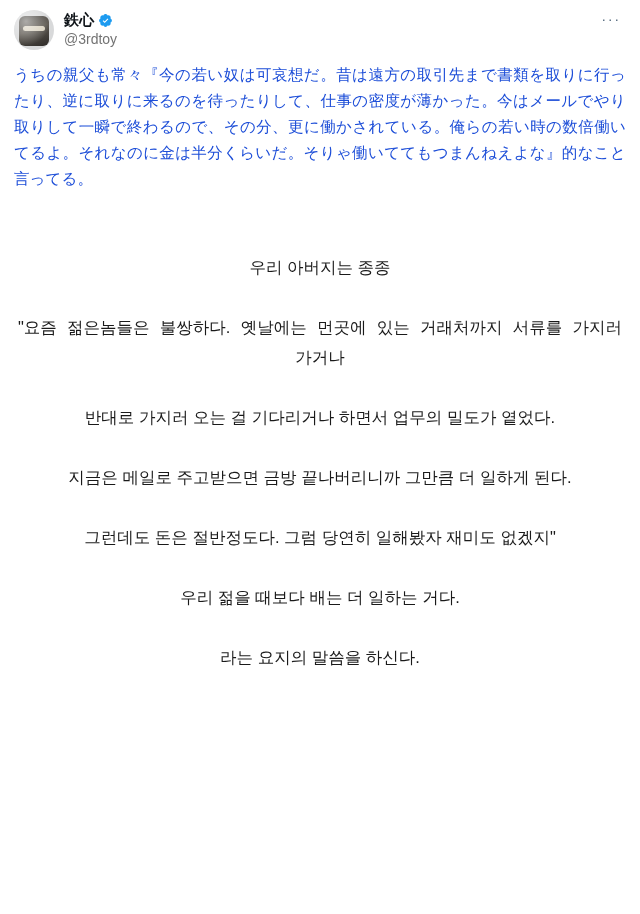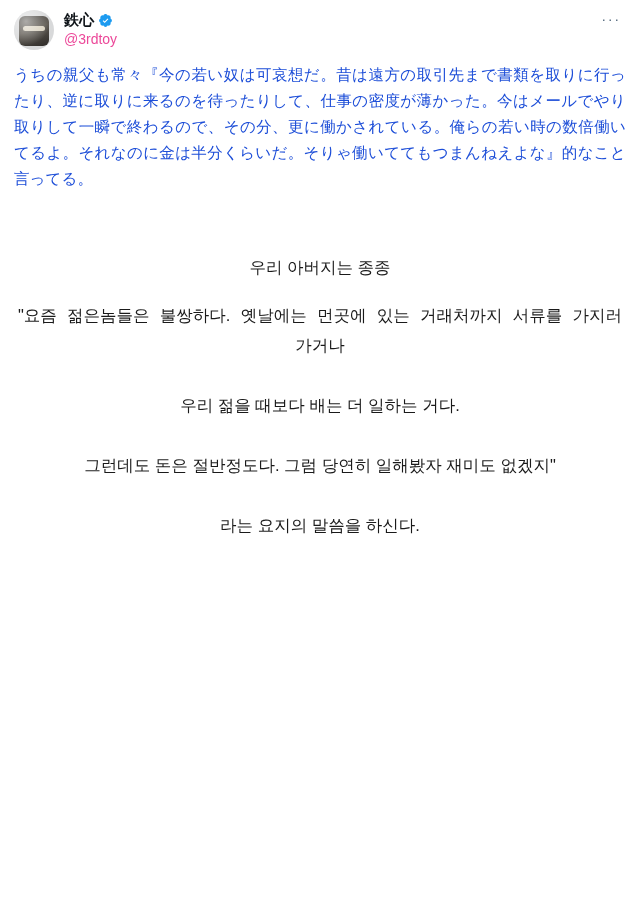--- a/index.html
+++ b/index.html
@@ -85,21 +85,21 @@
     letter-spacing: .2px;
   }
   .verified {
     margin-left: 4px;
     width: 15px;
     height: 15px;
     flex: 0 0 auto;
   }
   .handle {
     font-size: 14px;
-    color: #ec4899;
+    color: #737373;
     margin-top: 2px;
     line-height: 17px;
   }
   .more-btn {
     position: absolute;
     right: 2px;
     top: 2px;
     width: 26px;
     height: 20px;
     color: #5b7083;
@@ -134,21 +134,21 @@
     text-align: center;
   }
   .tpara.block {
     text-align: justify;
     text-align-last: center;
     word-break: keep-all;
   }
   .tpara:last-child {
     margin-bottom: 12px;
   }
-  .sp-1 { margin-bottom: 18px; }
+  .sp-1 { margin-bottom: 30px; }
 </style>
 </head>
 <body>
 
 <div class="page">
 
   <div class="tweet">
 
     <div class="tweet-head">
 
@@ -172,18 +172,20 @@
 
       <div class="more-btn">···</div>
     </div>
 
     <div class="tweet-body">うちの親父も常々『今の若い奴は可哀想だ。昔は遠方の取引先まで書類を取りに行ったり、逆に取りに来るのを待ったりして、仕事の密度が薄かった。今はメールでやり取りして一瞬で終わるので、その分、更に働かされている。俺らの若い時の数倍働いてるよ。それなのに金は半分くらいだ。そりゃ働いててもつまんねえよな』的なこと言ってる。</div>
   </div>
 
   <div class="translation">
     <p class="tpara sp-1">우리 아버지는 종종</p>
     <p class="tpara block">"요즘 젊은놈들은 불쌍하다. 옛날에는 먼곳에 있는 거래처까지 서류를 가지러 가거나</p>
+    <p class="tpara block">반대로 가지러 오는 걸 기다리거나 하면서 업무의 밀도가 옅었다.</p>
+    <p class="tpara block">지금은 메일로 주고받으면 금방 끝나버리니까 그만큼 더 일하게 된다.</p>
+    <p class="tpara block">그런데도 돈은 절반정도다. 그럼 당연히 일해봤자 재미도 없겠지"</p>
     <p class="tpara">우리 젊을 때보다 배는 더 일하는 거다.</p>
-    <p class="tpara block">그런데도 돈은 절반정도다. 그럼 당연히 일해봤자 재미도 없겠지"</p>
     <p class="tpara">라는 요지의 말씀을 하신다.</p>
   </div>
 
 </div>
 
 </body></html>

